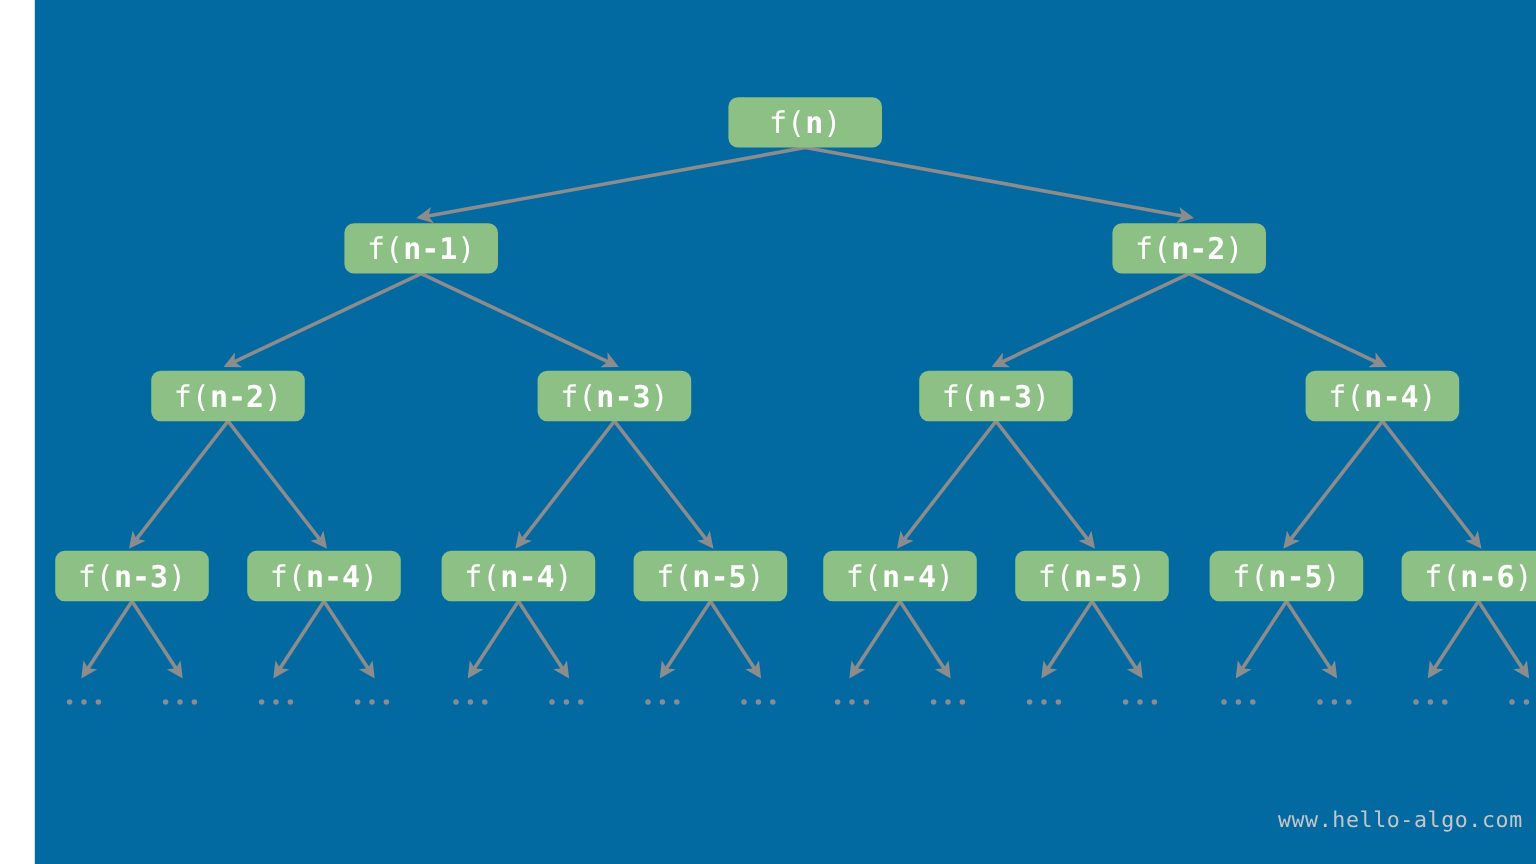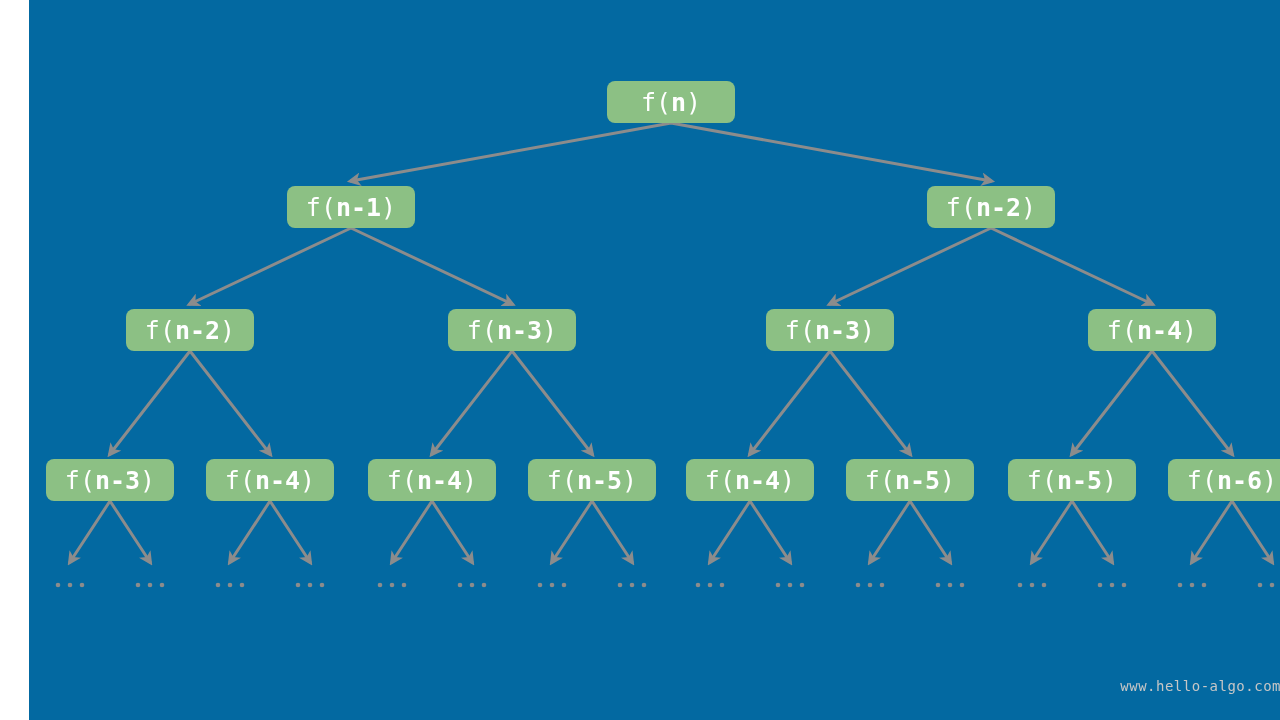--- a/index.html
+++ b/index.html
@@ -7,24 +7,24 @@
     position: relative;
     width: 1280px;
     height: 720px;
     background: #ffffff;
     overflow: hidden;
     font-family: "DejaVu Sans Mono", monospace;
   }
   svg { display: block; }
   .watermark {
     position: absolute;
-    right: 28px;
+    right: 40px;
     bottom: 26px;
     font-family: "DejaVu Sans Mono", monospace;
-    font-size: 14px;
+    font-size: 18px;
     letter-spacing: 0.5px;
     color: #c6c6c6;
     user-select: none;
     text-align: right;
   }
 </style>
 </head>
 <body>
 
 <div class="canvas" style="background: #0369a1; margin-left: 29px;">

